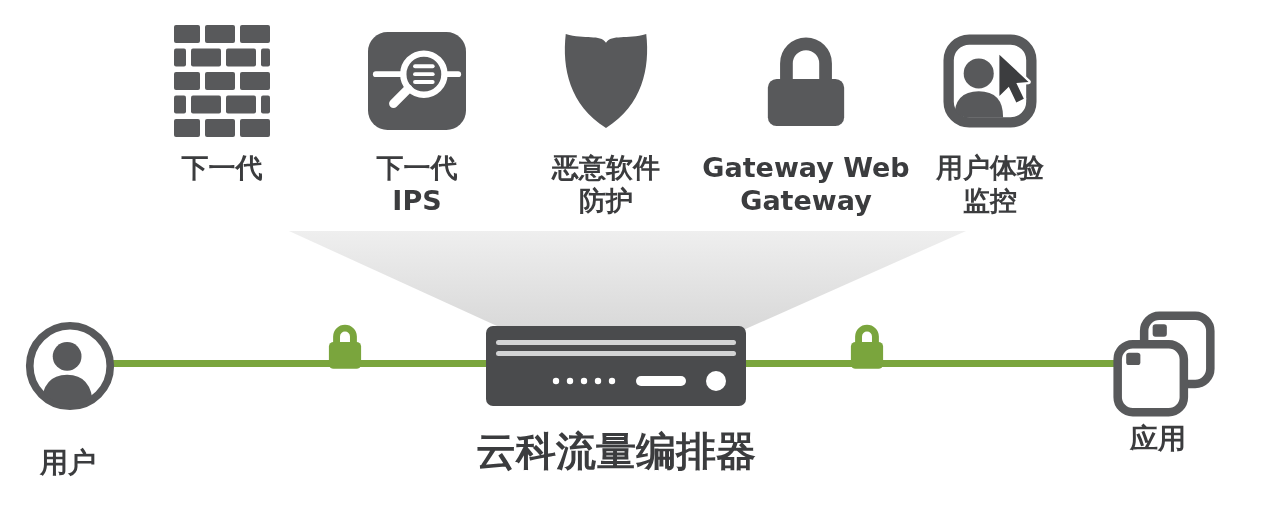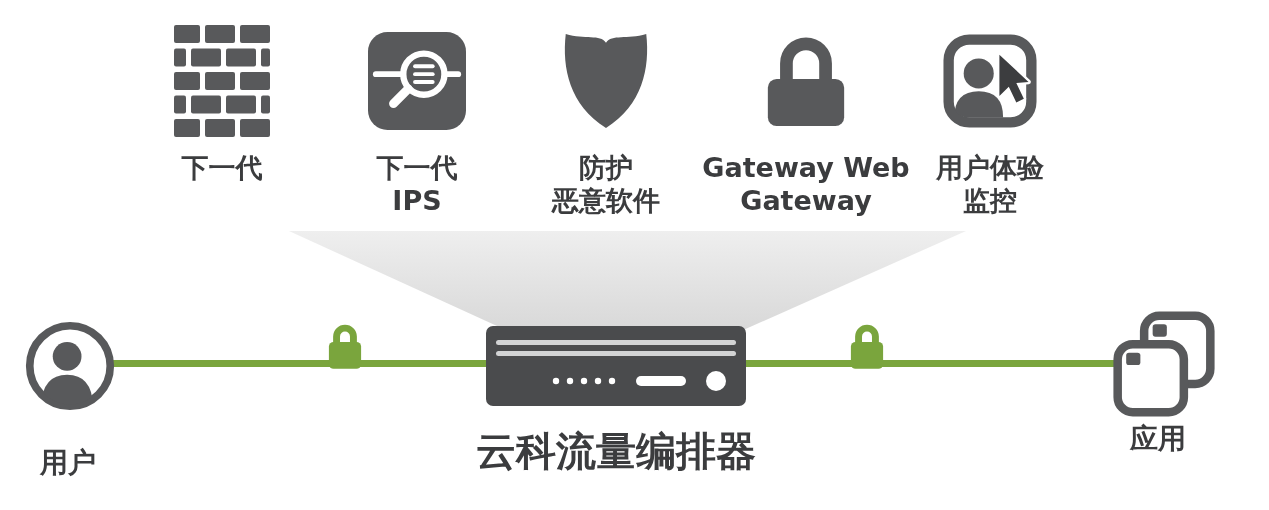--- a/index.html
+++ b/index.html
@@ -91,22 +91,22 @@
     </div>
   </div>
 
   <div class="service" style="left:606px">
     <div class="icon-box">
       <svg width="92" height="112" viewBox="0 0 96 110">
         <path class="f-ink" d="M48 15 C 42 6 26 12 6 6 C 2 42 10 80 48 104 C 86 80 94 42 90 6 C 70 12 54 6 48 15 Z"></path>
       </svg>
     </div>
     <div class="service-label">
+      <span class="lbl-line">恶意软件</span>
       <span class="lbl-line">防护</span>
-      <span class="lbl-line">恶意软件</span>
     </div>
   </div>
 
   <div class="service" style="left:806px">
     <div class="icon-box">
       <svg width="90" height="100" viewBox="0 0 92 96">
         <path d="M26 50 V30 a20 20 0 0 1 40 0 V50" fill="none" class="s-ink" stroke-width="13"></path>
         <rect x="7" y="46" width="78" height="48" rx="9" class="f-ink"></rect>
       </svg>
     </div>

